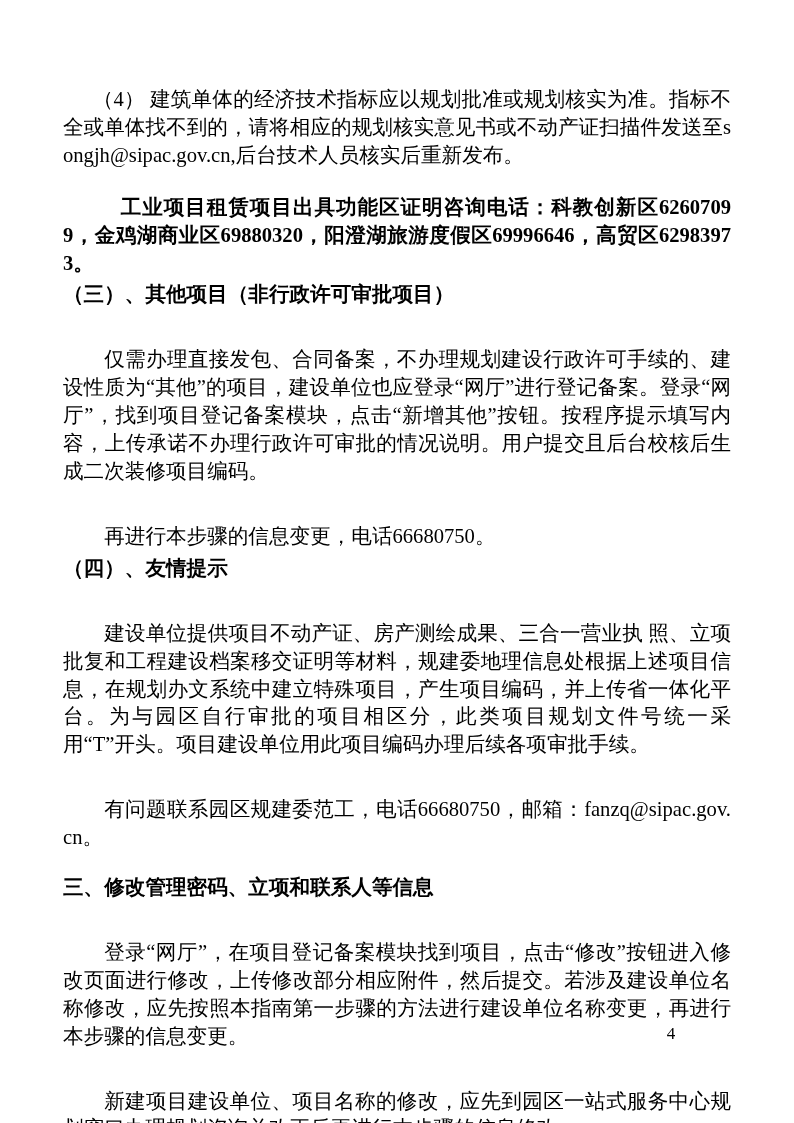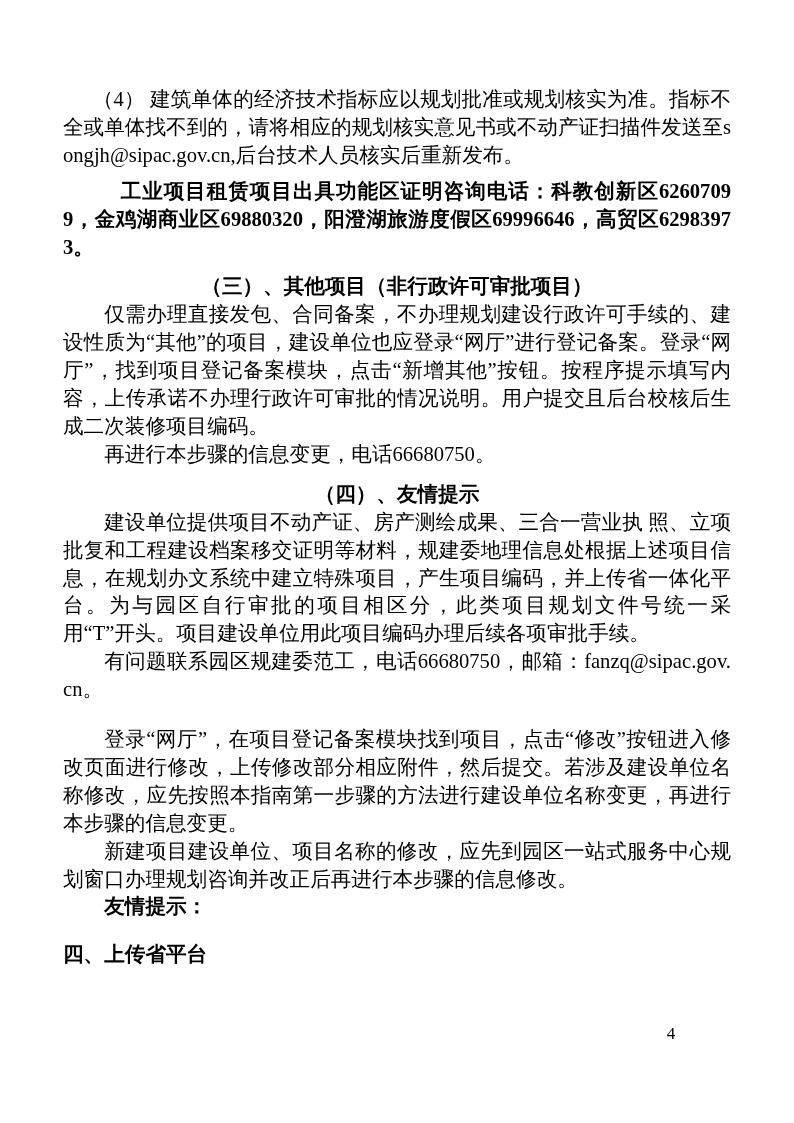--- a/index.html
+++ b/index.html
@@ -22,33 +22,33 @@
     top: 86px;
     width: 668px;
   }
   .para {
     margin: 0;
     font-size: 20.6px;
     line-height: 27.9px;
     text-align: justify;
     word-break: break-all;
   }
-  .indent-2 { text-indent: 2em; }
+  .indent-2 { text-indent: 2em; margin-top: 37px; }
   .indent-14 { text-indent: 1.45em; }
   .indent-28 { text-indent: 2.8em; }
   .bold { font-weight: bold; }
   .heading {
     margin: 0;
     font-size: 20.6px;
     line-height: 27.9px;
     font-weight: bold;
     text-align: left;
   }
-  .mt-sm { margin-top: 8px; }
-  .mt-xs { margin-top: 12px; text-align: center; }
+  .mt-sm { margin-top: 24px; }
+  .mt-xs { margin-top: 4px; }
   .gap1 { height: 22px; }
   .gap2 { height: 20px; }
   .page-number {
     position: absolute;
     left: 653px;
     top: 1024px;
     width: 36px;
     text-align: center;
     font-size: 17px;
     line-height: 20px;
@@ -71,20 +71,21 @@
     <p class="para indent-2">再进行本步骤的信息变更，电话66680750。</p>
 
     <h3 class="heading mt-xs">（四）、友情提示</h3>
 
     <p class="para indent-2">建设单位提供项目不动产证、房产测绘成果、三合一营业执 照、立项批复和工程建设档案移交证明等材料，规建委地理信息处根据上述项目信息，在规划办文系统中建立特殊项目，产生项目编码，并上传省一体化平台。为与园区自行审批的项目相区分，此类项目规划文件号统一采用“T”开头。项目建设单位用此项目编码办理后续各项审批手续。</p>
 
     <p class="para indent-2">有问题联系园区规建委范工，电话66680750，邮箱：fanzq@sipac.gov.cn。</p>
 
     <div class="gap1"></div>
 
+    <h3 class="heading">三、修改管理密码、立项和联系人等信息</h3>
 
     <p class="para indent-2">登录“网厅”，在项目登记备案模块找到项目，点击“修改”按钮进入修改页面进行修改，上传修改部分相应附件，然后提交。若涉及建设单位名称修改，应先按照本指南第一步骤的方法进行建设单位名称变更，再进行本步骤的信息变更。</p>
 
     <p class="para indent-2">新建项目建设单位、项目名称的修改，应先到园区一站式服务中心规划窗口办理规划咨询并改正后再进行本步骤的信息修改。</p>
 
     <p class="para bold indent-2">友情提示：</p>
 
 
     <div class="gap2"></div>
 

